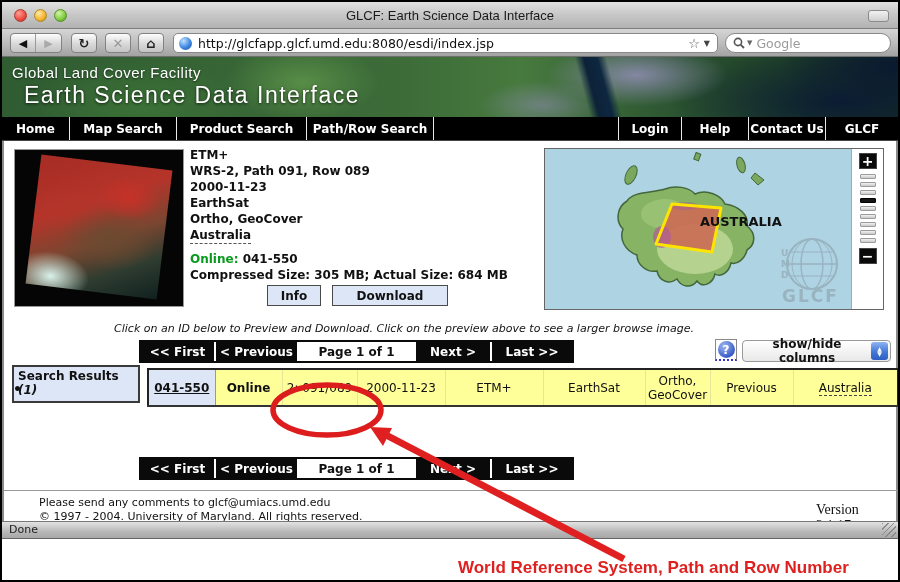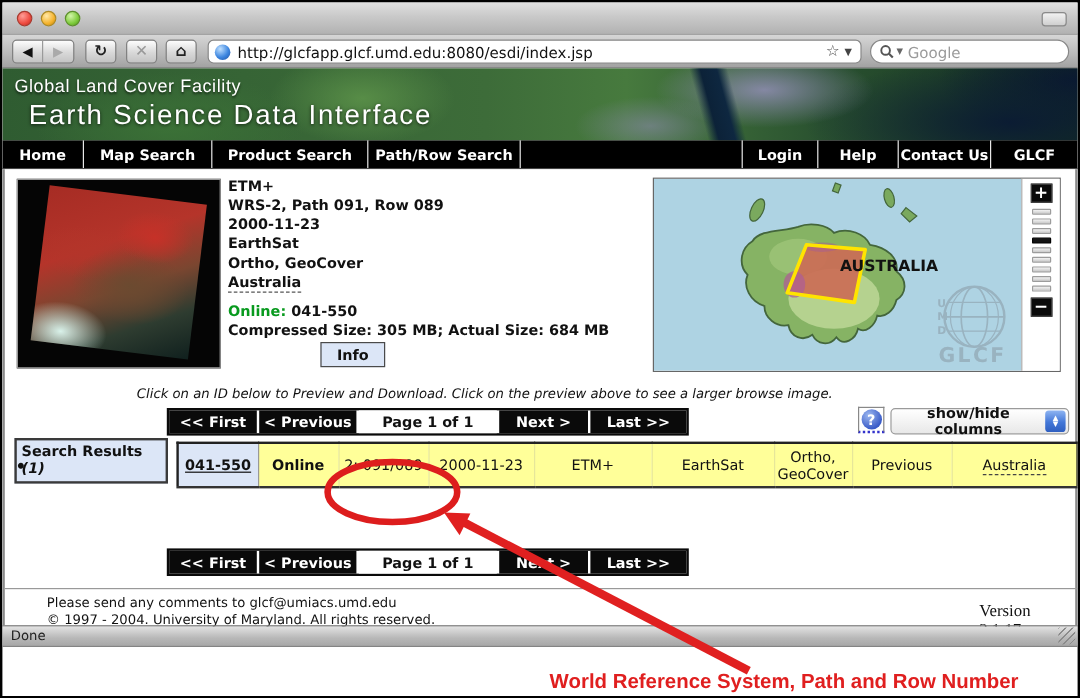--- a/index.html
+++ b/index.html
@@ -201,20 +201,21 @@
 </style>
 </head>
 <body>
 
 <div id="page">
 
   <div id="titlebar" class="abs">
     <div id="light-red" class="light abs"></div>
     <div id="light-yellow" class="light abs"></div>
     <div id="light-green" class="light abs"></div>
+    <div id="win-title" class="abs">GLCF: Earth Science Data Interface</div>
     <div id="minimize-widget" class="abs"></div>
   </div>
 
   <div id="toolbar" class="abs">
     <div id="btn-backfwd" class="tbtn abs">
       <div id="btn-back" class="half">◀</div>
       <div id="btn-fwd" class="half">▶</div>
     </div>
     <div id="btn-reload" class="tbtn abs">↻</div>
     <div id="btn-stop" class="tbtn abs">✕</div>
@@ -268,20 +269,21 @@
       <div>Ortho, GeoCover</div>
       <div><span class="dotted">Australia</span></div>
       <div id="meta-online">
         <span class="green">Online:</span>
         <span>041-550</span>
       </div>
       <div>Compressed Size: 305 MB; Actual Size: 684 MB</div>
     </div>
 
     <button id="btn-info" class="btn-blue abs">Info</button>
+    <button id="btn-download" class="btn-blue abs">Download</button>
 
     <div id="map-box" class="abs">
       <svg id="map-svg" viewBox="0 0 306 160">
         <rect x="0" y="0" width="306" height="160" fill="#aed3e3"></rect>
 
         <ellipse cx="86" cy="26" rx="5" ry="10" transform="rotate(25 86 26)" fill="#7aa95e" stroke="#44663c"></ellipse>
         <ellipse cx="196" cy="16" rx="4" ry="8" transform="rotate(-15 196 16)" fill="#7aa95e" stroke="#44663c"></ellipse>
         <polygon points="210,24 219,31 213,36 206,29" fill="#7aa95e" stroke="#44663c"></polygon>
         <rect x="150" y="4" width="5" height="7" transform="rotate(20 152 7)" fill="#7aa95e" stroke="#44663c"></rect>
 

